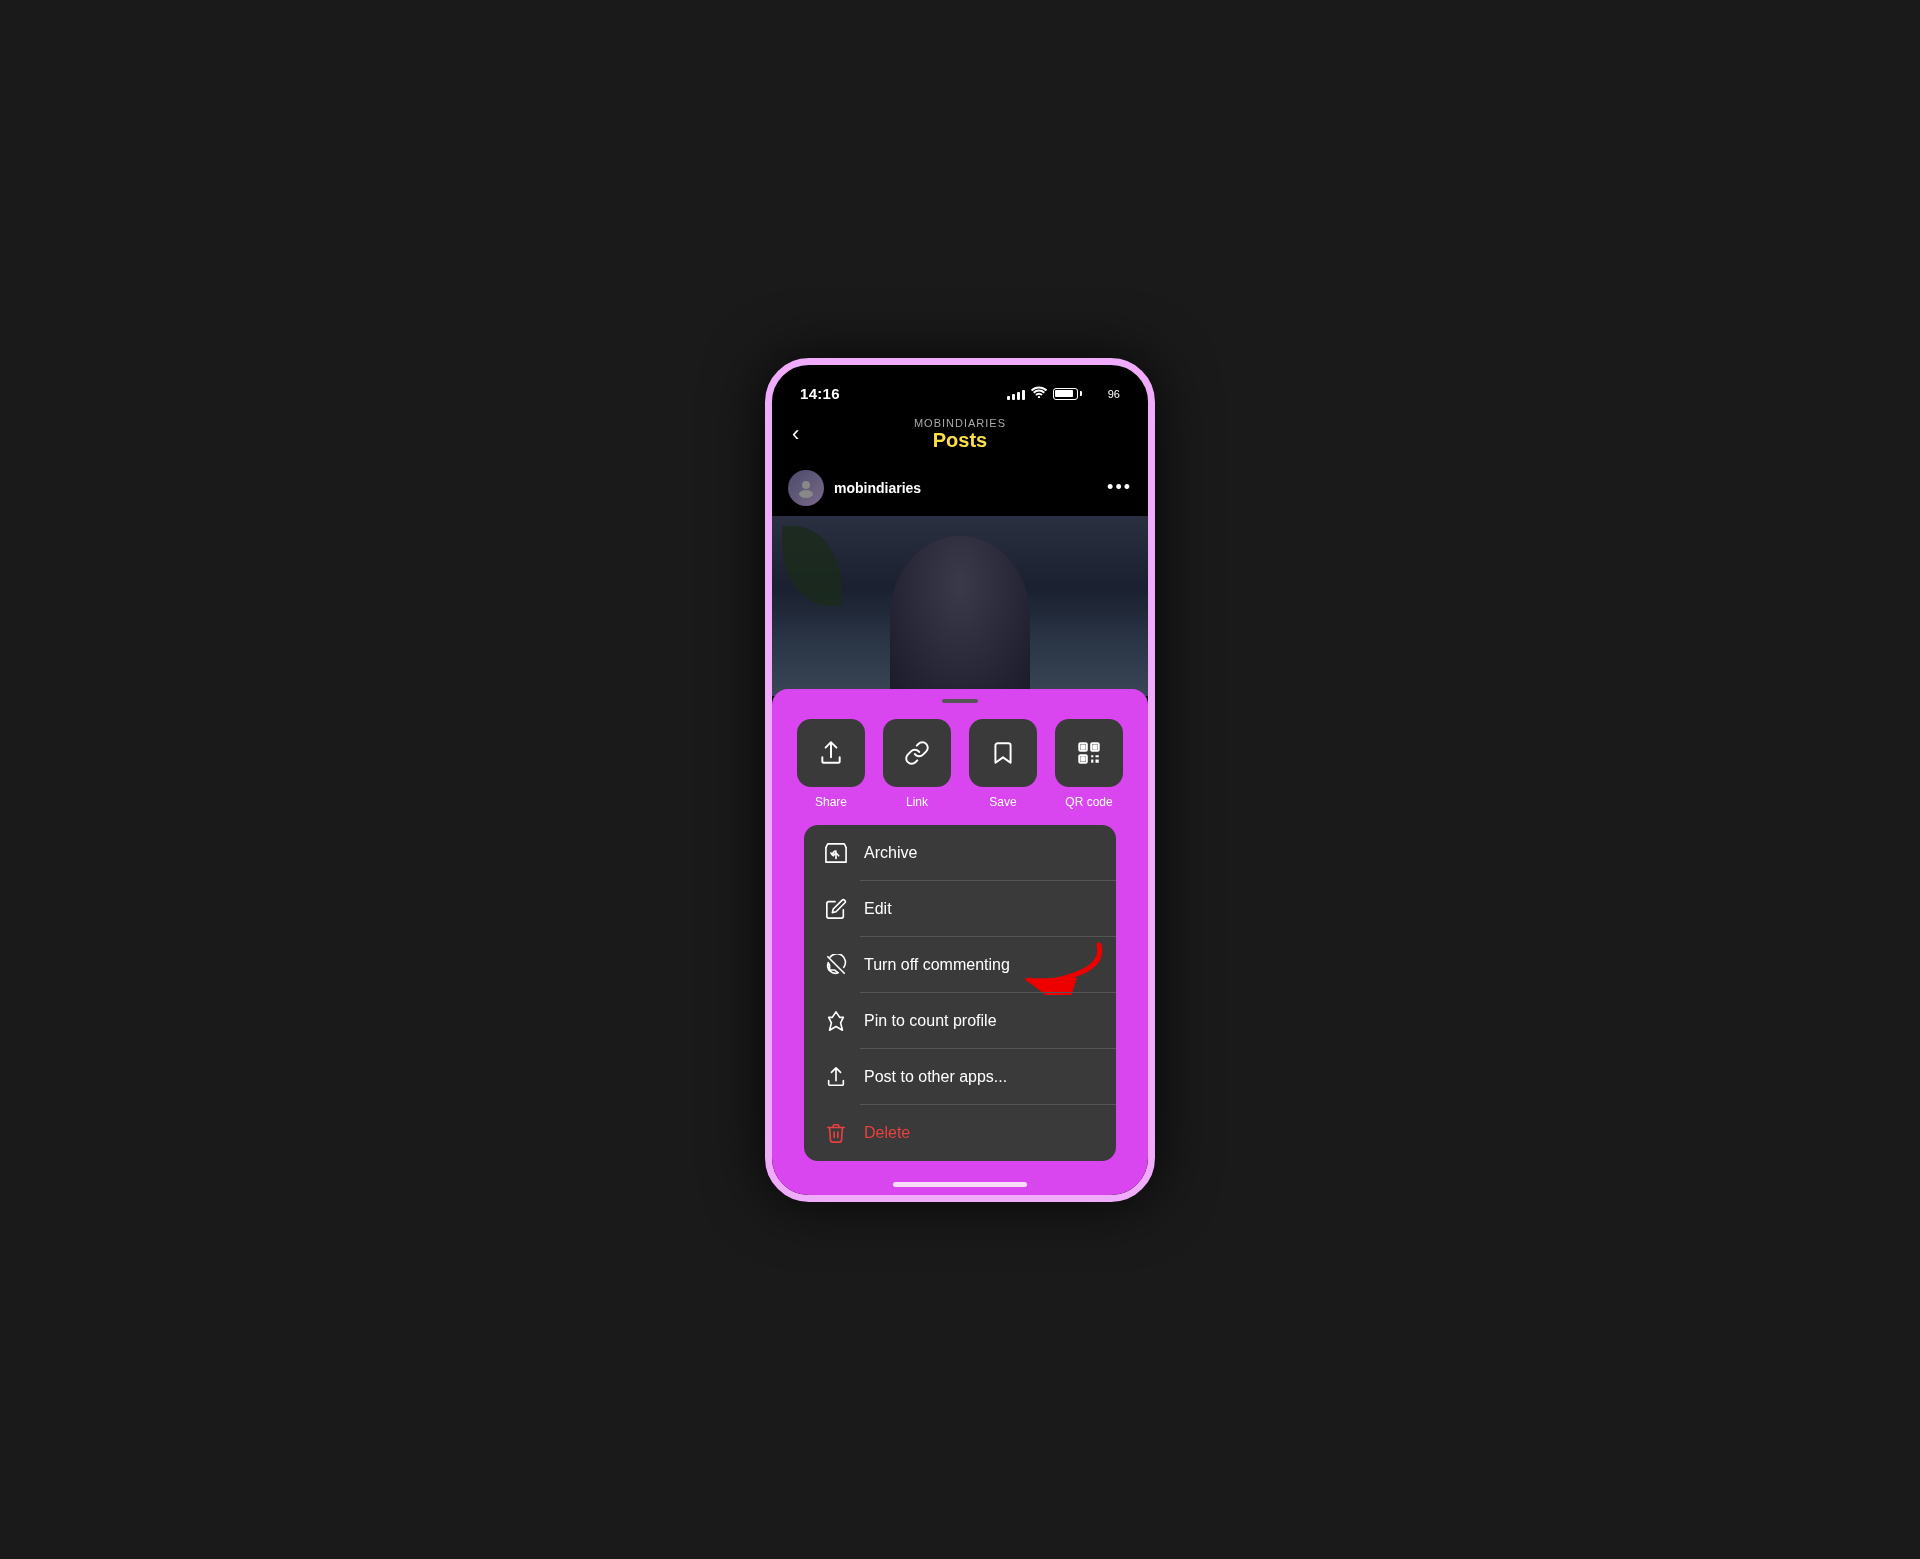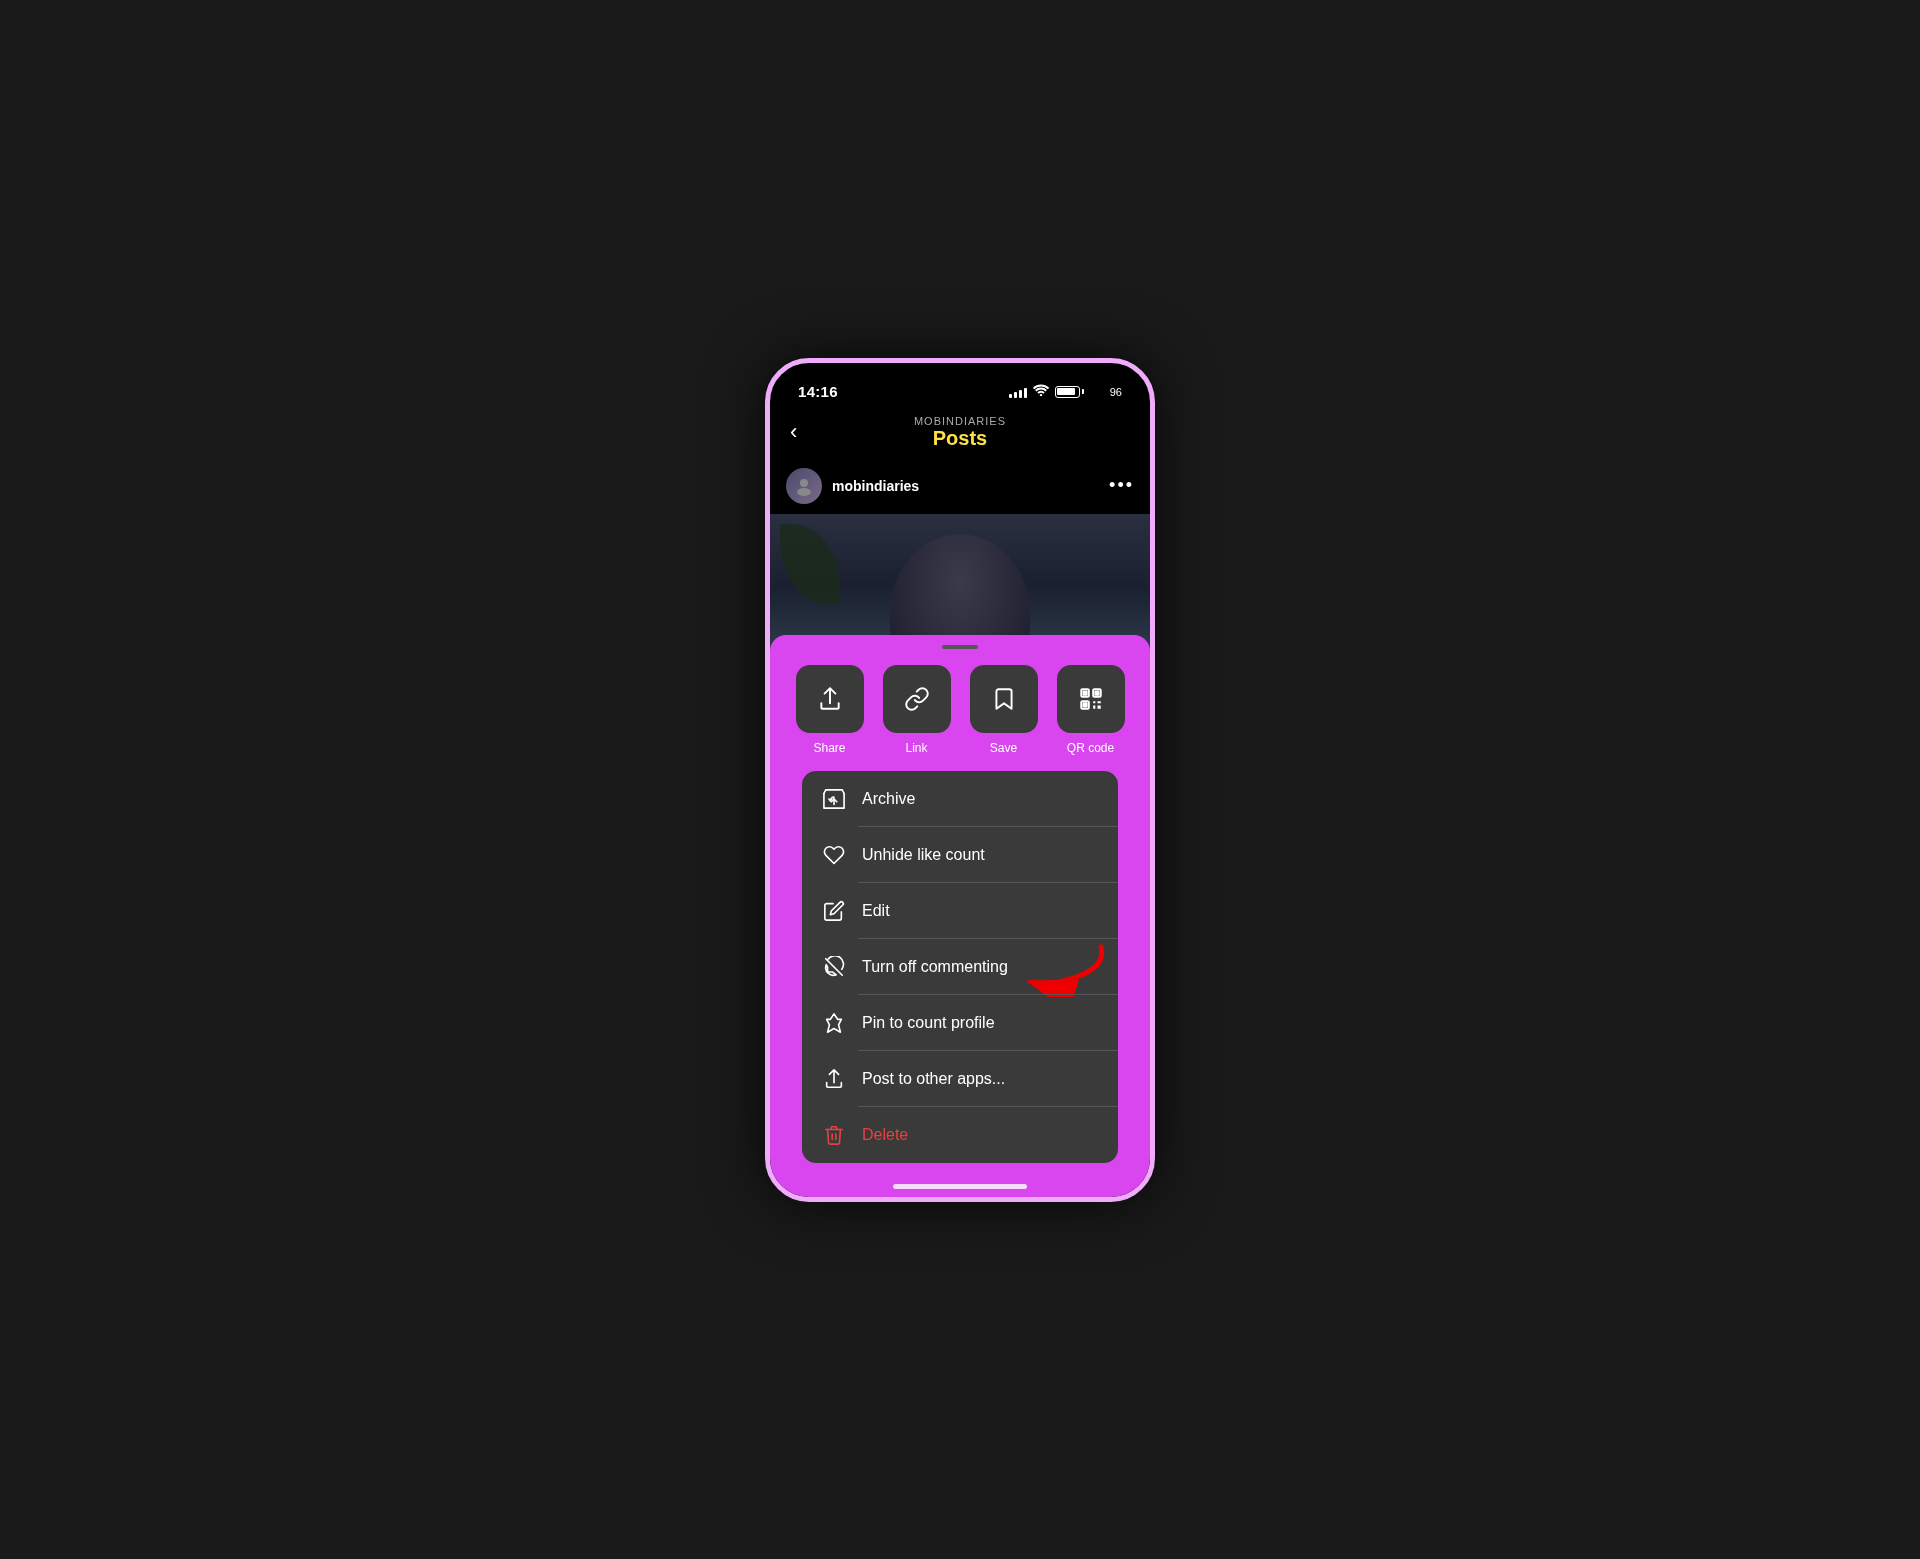--- a/index.html
+++ b/index.html
@@ -14,21 +14,21 @@
     }
 
     .phone-frame {
       width: 390px;
       height: 844px;
       background: #000;
       border-radius: 44px;
       overflow: hidden;
       position: relative;
       box-shadow: 0 0 60px rgba(0,0,0,0.8);
-      border: 5px solid #f0abfc;
+      border: 7px solid #f0abfc;
     }
 
     
     .status-bar {
       display: flex;
       justify-content: space-between;
       align-items: center;
       padding: 14px 28px 0;
       height: 44px;
       position: relative;
@@ -498,28 +498,20 @@
             <line x1="15" y1="15" x2="12" y2="12"></line>
             <path d="M4 6c0 0 0-2 0 0" stroke-width="0"></path>
 
             <path d="M12 10 A4 4 0 0 0 8 14" stroke-width="1.8" fill="none"></path>
             <polyline points="6.5 12 8 14 9.5 12" stroke-width="1.8" fill="none"></polyline>
           </svg>
         </div>
         <span class="menu-item-label">Archive</span>
       </div>
 
-      <div class="menu-item">
-        <div class="menu-item-icon">
-          <svg viewBox="0 0 24 24">
-            <path d="M20.84 4.61a5.5 5.5 0 0 0-7.78 0L12 5.67l-1.06-1.06a5.5 5.5 0 0 0-7.78 7.78l1.06 1.06L12 21.23l7.78-7.78 1.06-1.06a5.5 5.5 0 0 0 0-7.78z"></path>
-          </svg>
-        </div>
-        <span class="menu-item-label">Unhide like count</span>
-      </div>
 
       <div class="menu-item">
         <div class="menu-item-icon">
           <svg viewBox="0 0 24 24">
             <path d="M11 4H4a2 2 0 0 0-2 2v14a2 2 0 0 0 2 2h14a2 2 0 0 0 2-2v-7"></path>
             <path d="M18.5 2.5a2.121 2.121 0 0 1 3 3L12 15l-4 1 1-4 9.5-9.5z"></path>
           </svg>
         </div>
         <span class="menu-item-label">Edit</span>
       </div>

